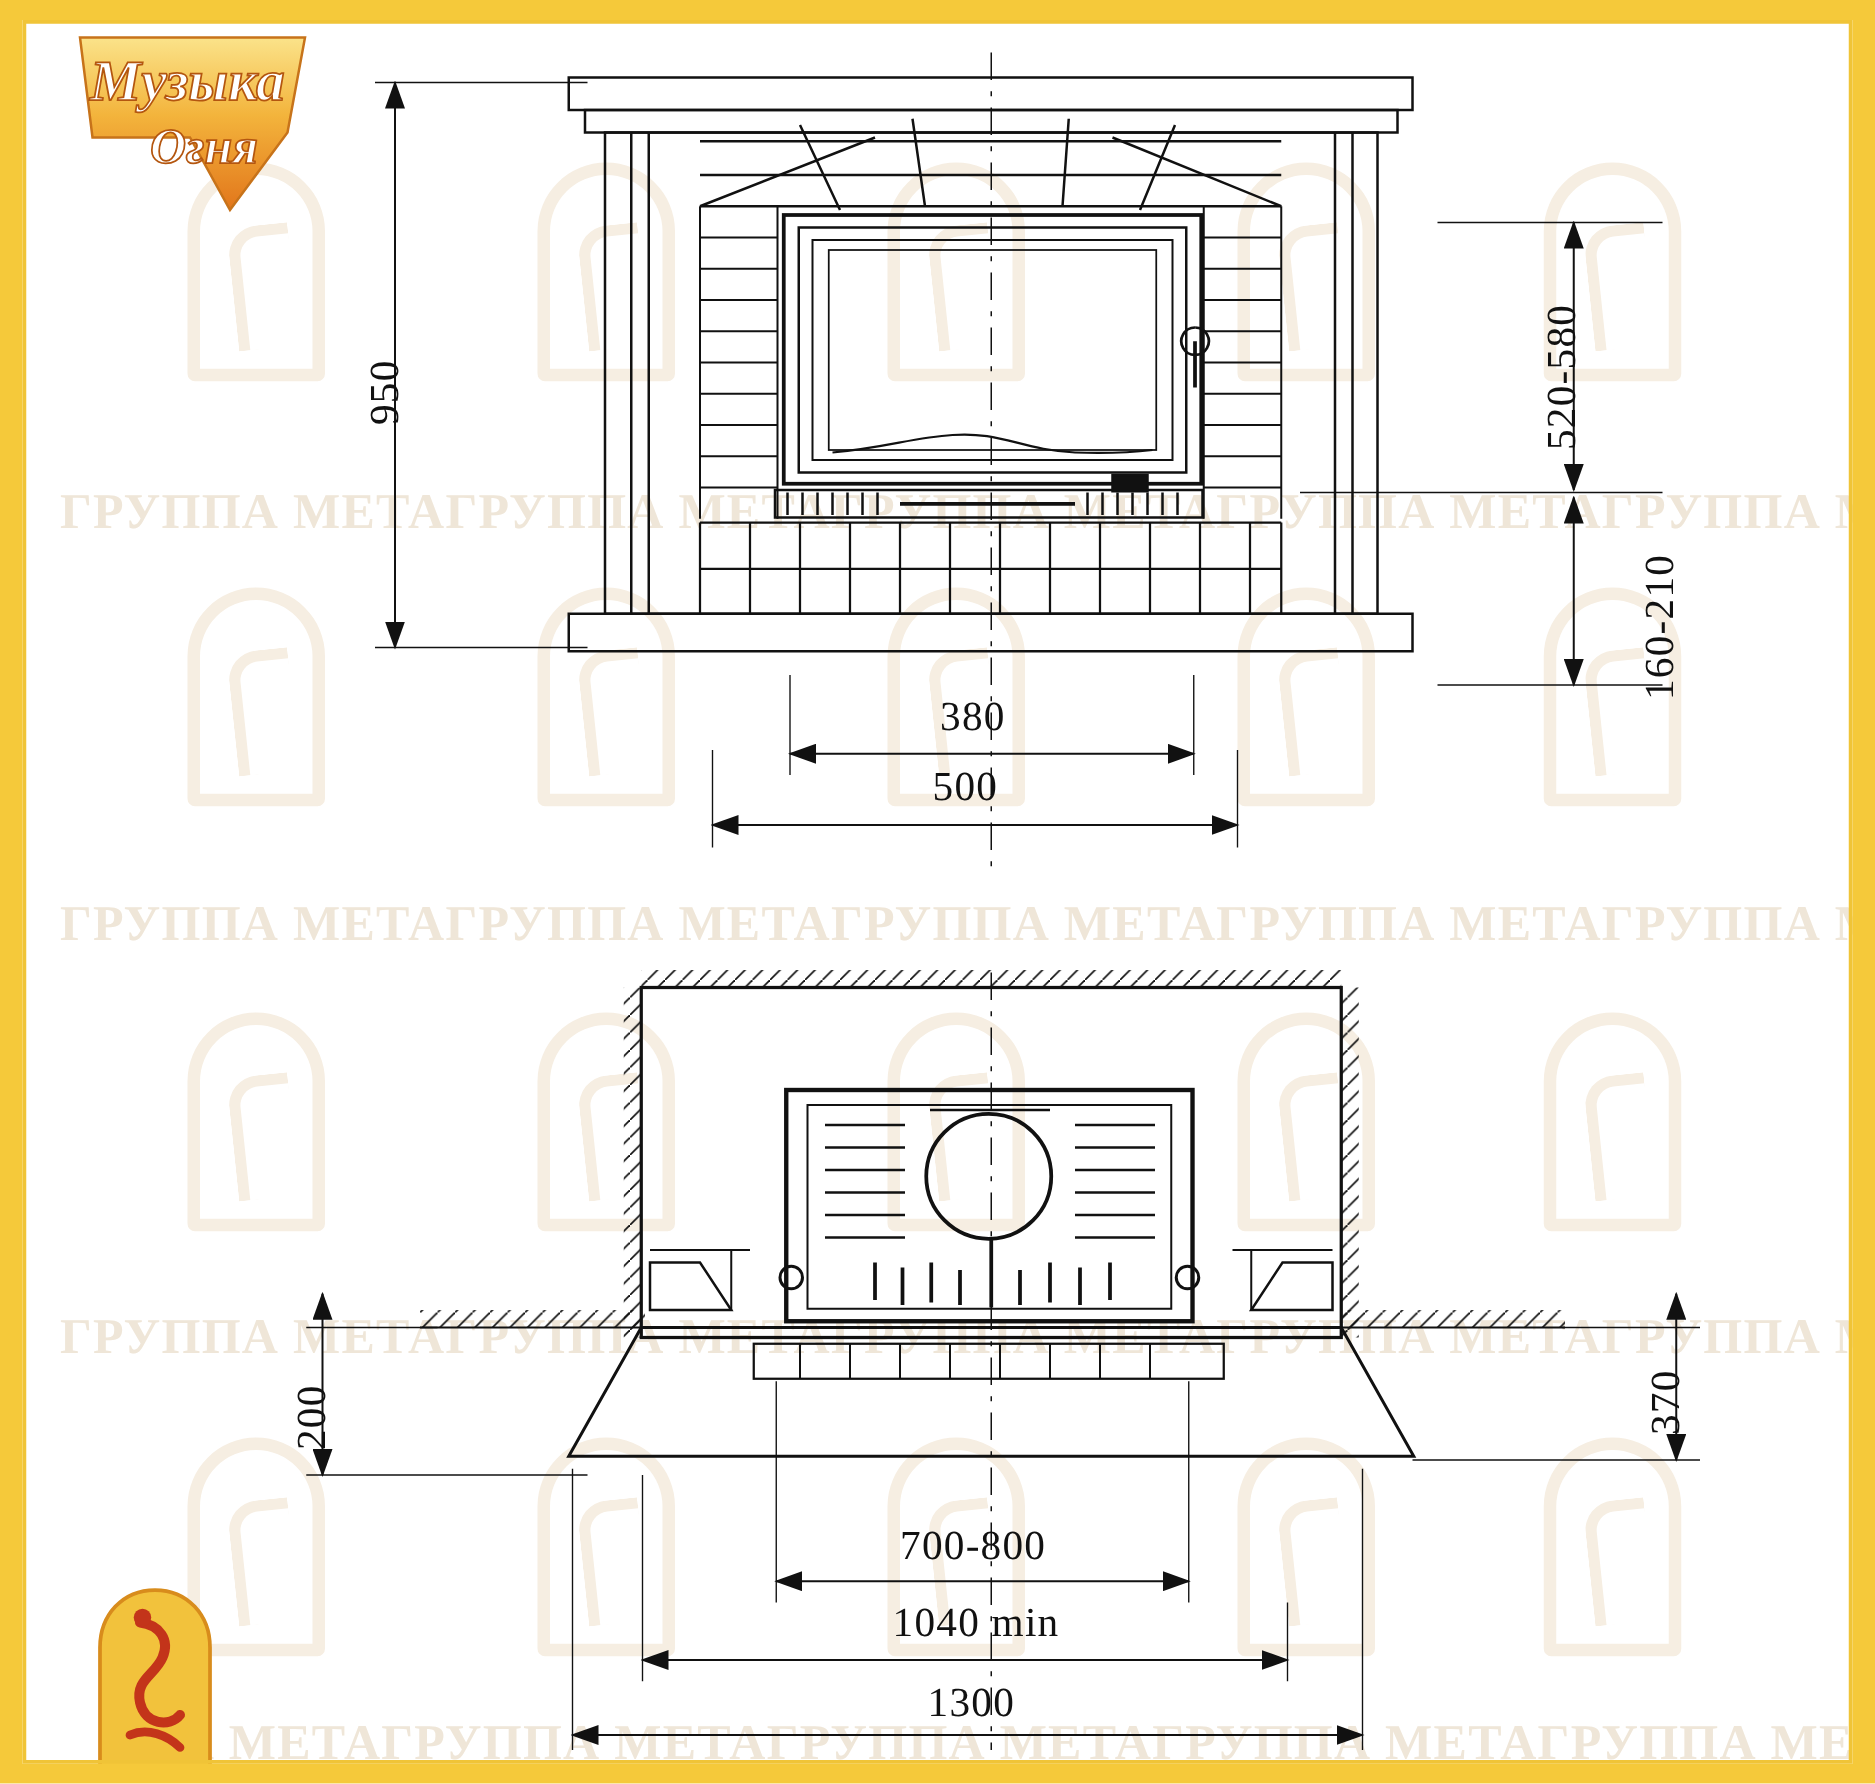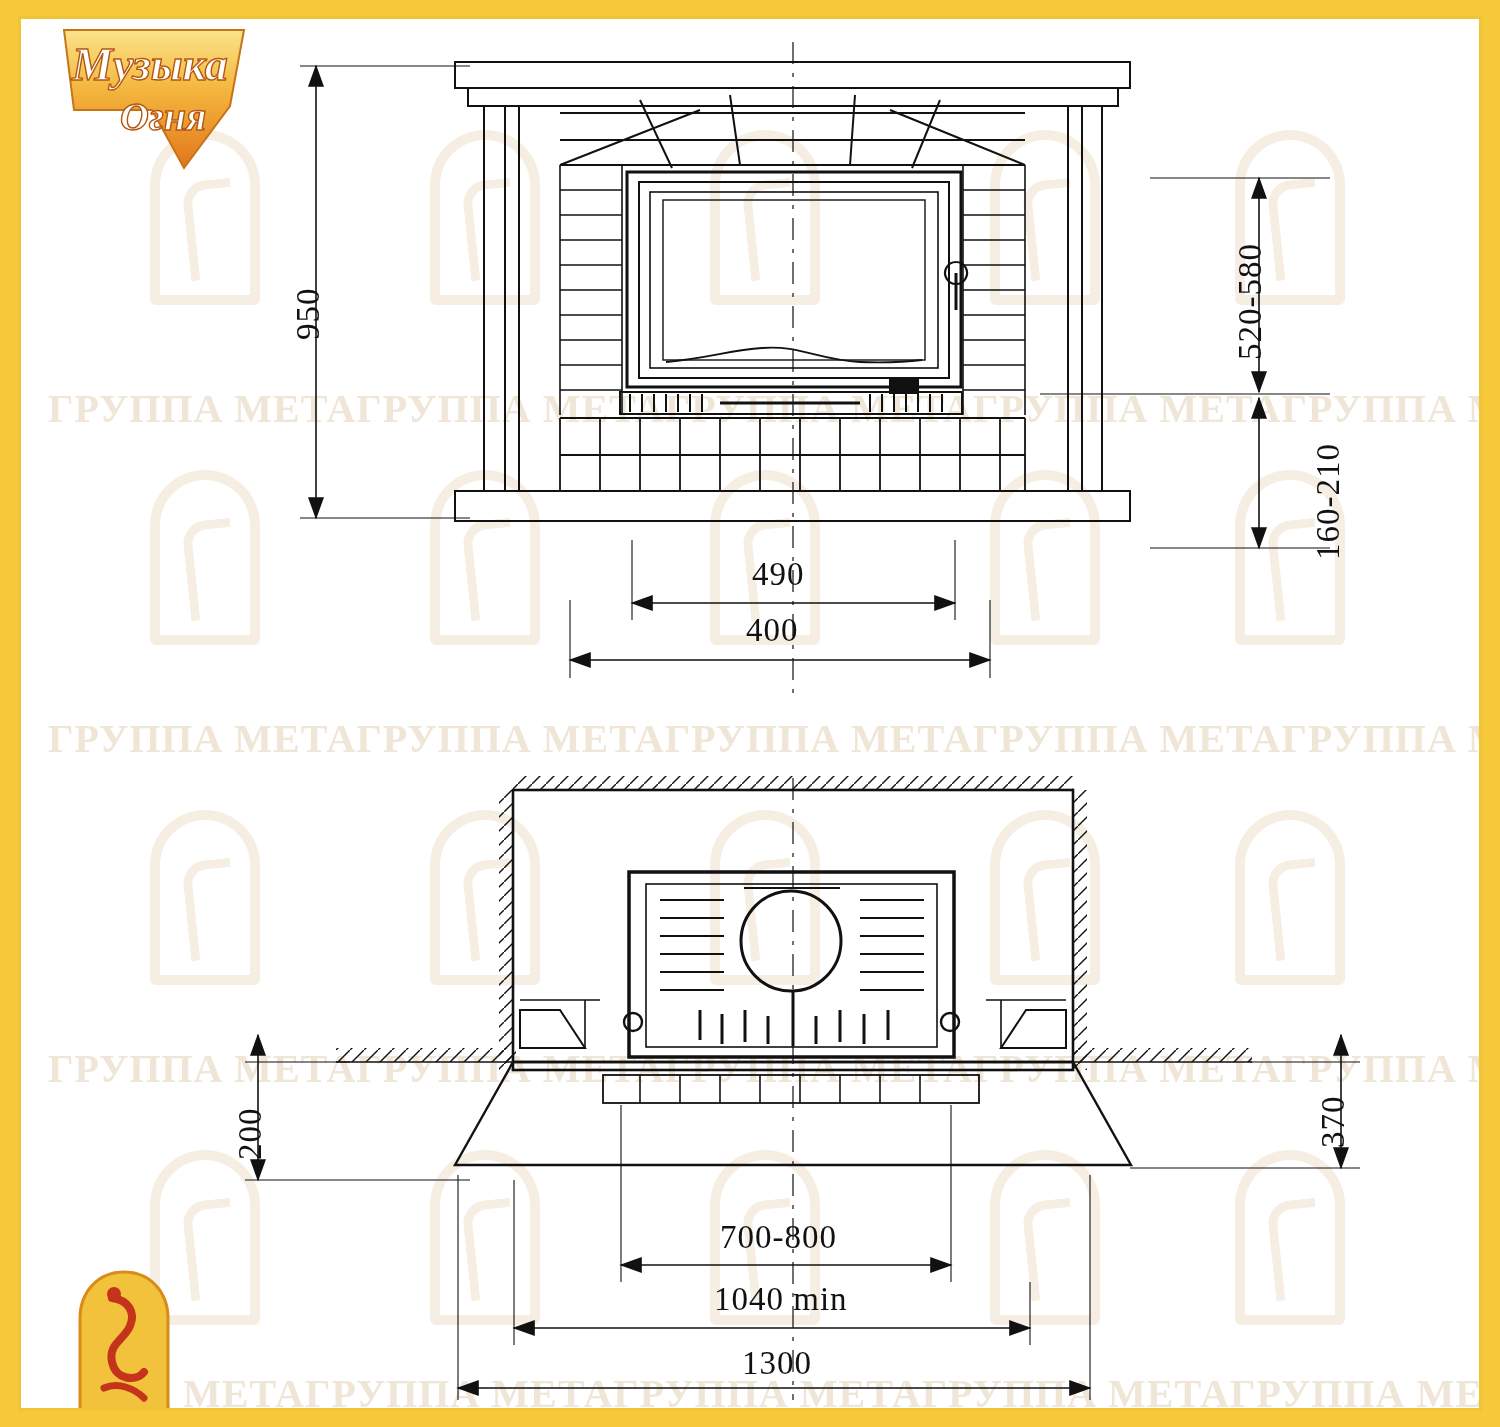--- a/index.html
+++ b/index.html
@@ -372,23 +372,23 @@
       <line x1="1090" y1="1175" x2="1090" y2="1400" stroke-width="1.1"></line>
     </g>
   </svg>
 
   <div class="label dim dim-vert" style="left:290px; top:340px;">950</div>
 
   <div class="label dim dim-vert" style="left:1232px; top:360px;">520-580</div>
 
   <div class="label dim dim-vert" style="left:1310px; top:560px;">160-210</div>
 
-  <div class="label dim" style="left:752px; top:556px;">490</div>
-
-  <div class="label dim" style="left:746px; top:612px;">400</div>
+  <div class="label dim" style="left:752px; top:556px;">380</div>
+
+  <div class="label dim" style="left:746px; top:612px;">500</div>
 
   <div class="label dim dim-vert" style="left:232px; top:1160px;">200</div>
 
   <div class="label dim dim-vert" style="left:1315px; top:1148px;">370</div>
 
   <div class="label dim" style="left:706px; top:1219px;margin-left:14px;">700-800</div>
 
   <div class="label dim" style="left:714px; top:1281px;">1040 min</div>
 
   <div class="label dim" style="left:742px; top:1345px;font-family:Liberation Serif, serif;">1300</div>

